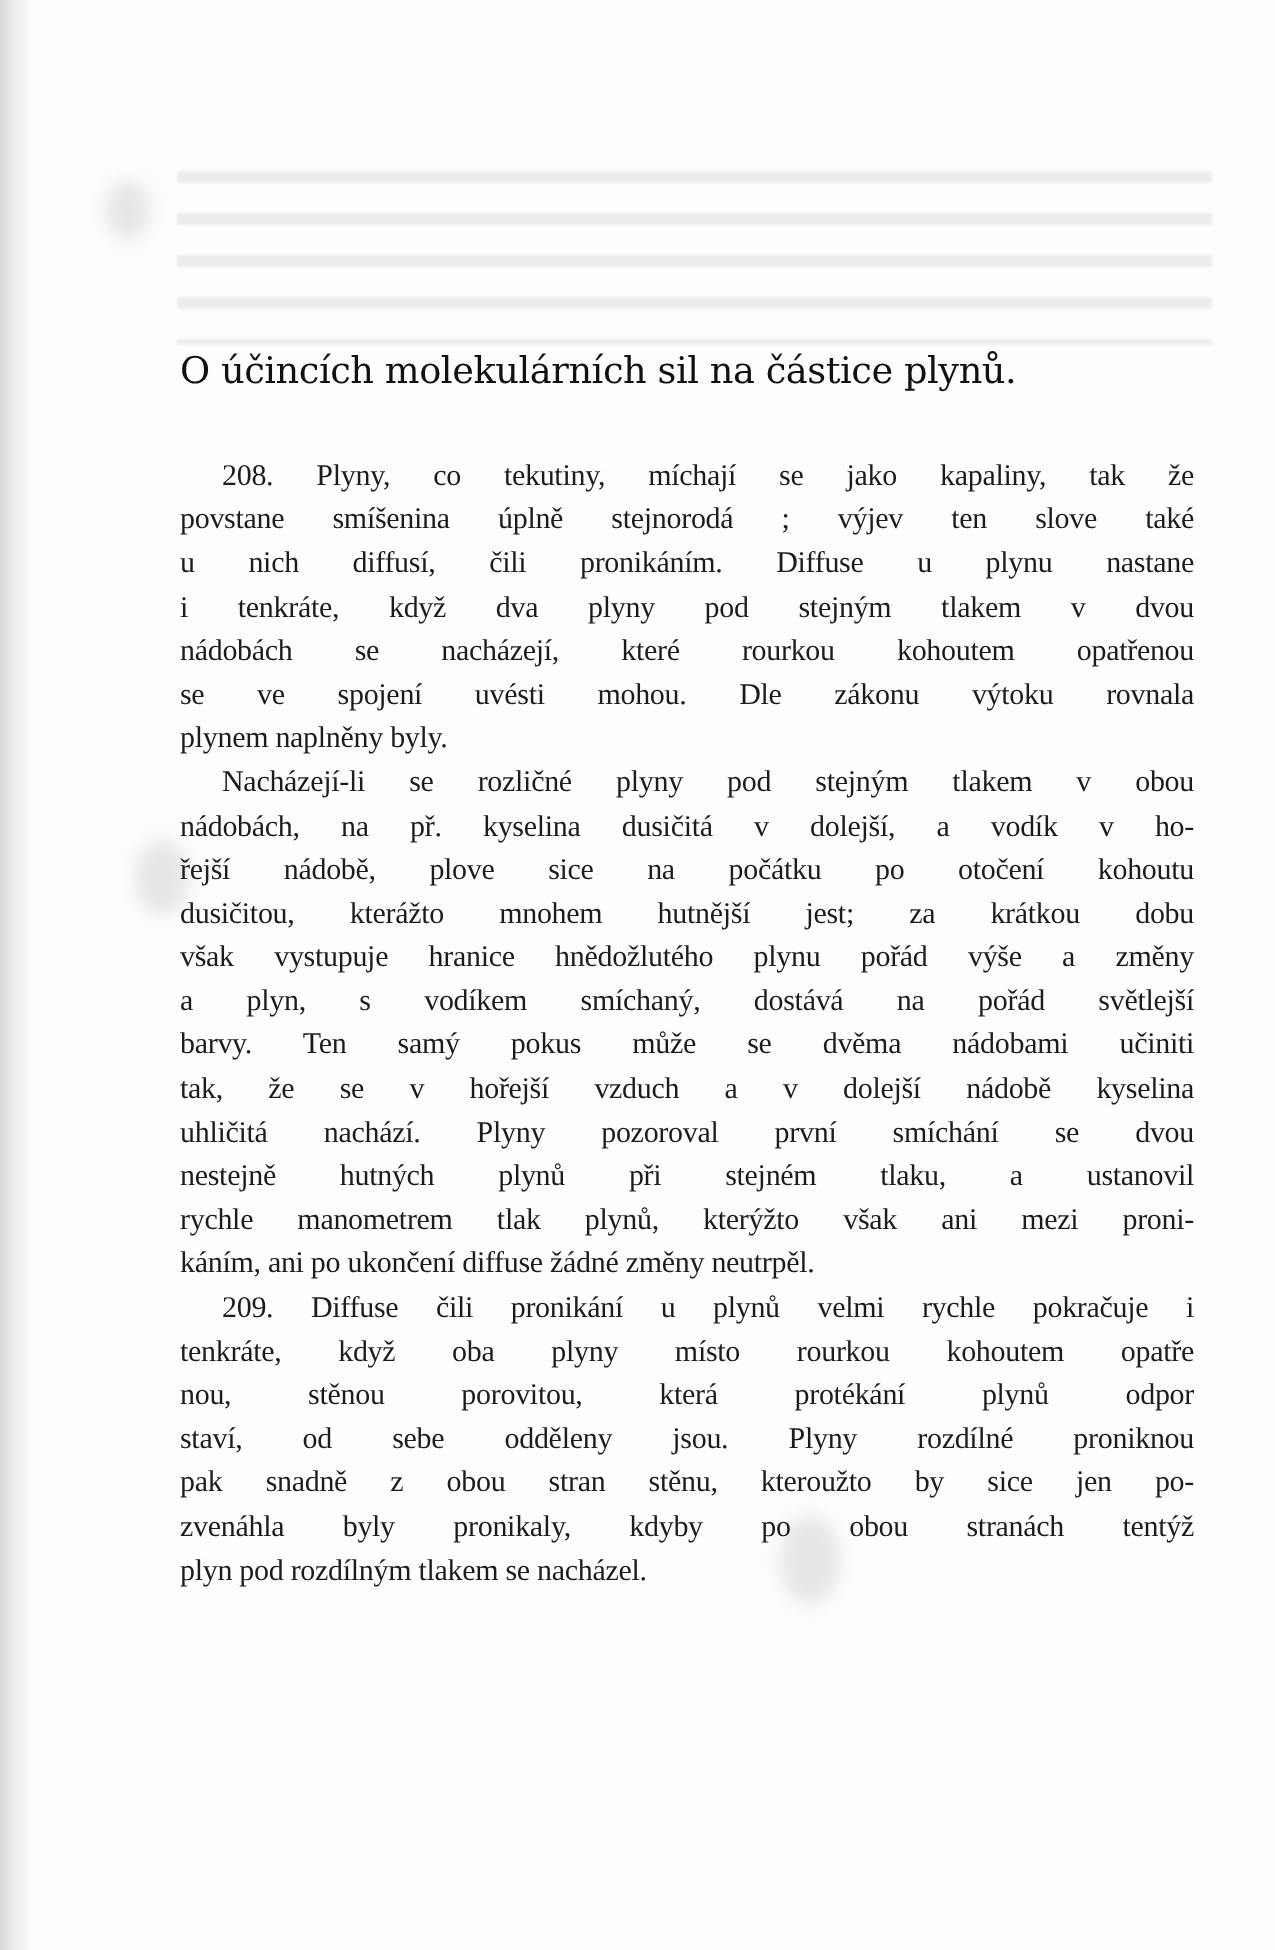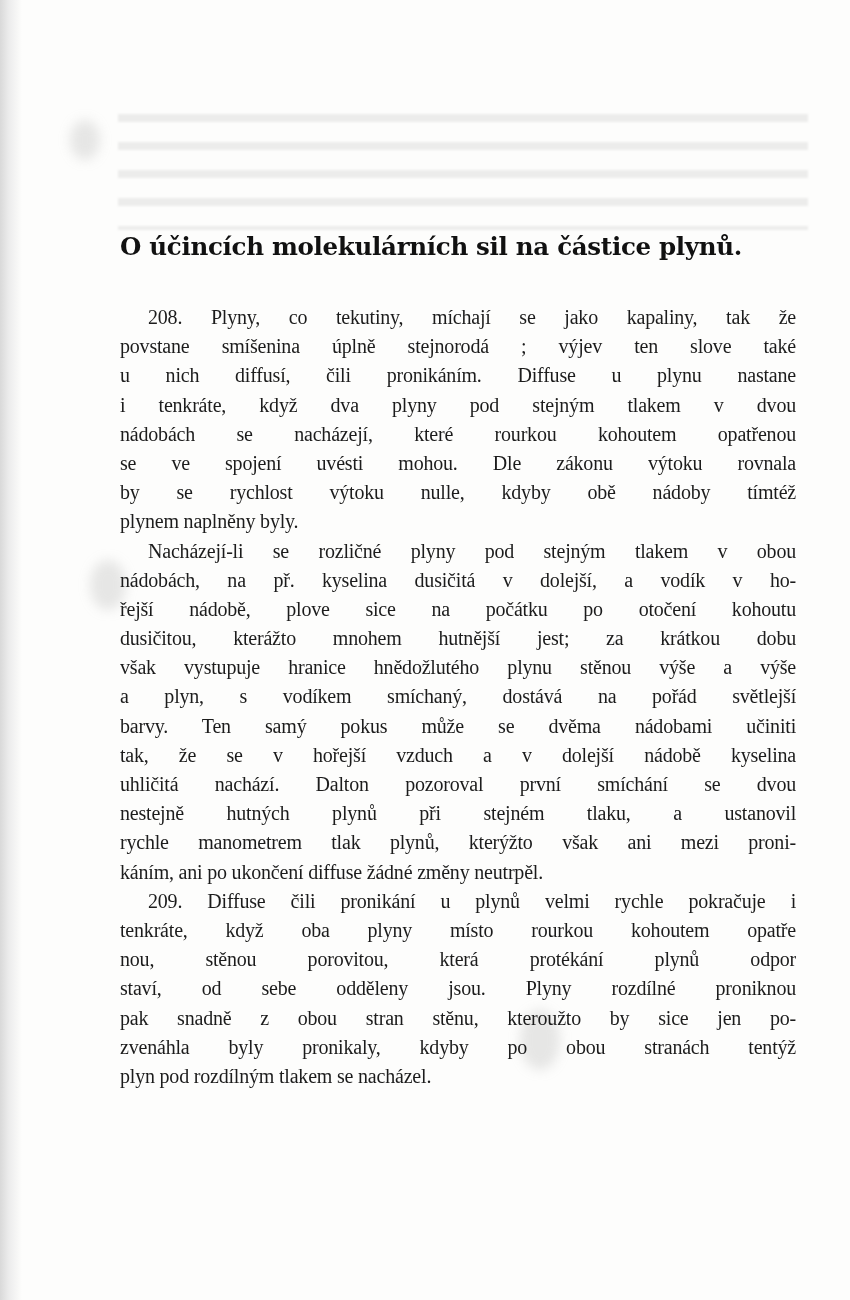--- a/index.html
+++ b/index.html
@@ -43,21 +43,21 @@
       background: rgba(150,150,150,0.22);
       filter: blur(6px);
     }
     .heading {
       position: absolute;
       left: 120px;
       top: 232px;
       width: 690px;
       margin: 0;
       font-family: "DejaVu Serif", "Liberation Serif", serif;
-      font-weight: bold;
+      font-weight: normal;
       font-size: 24.5px;
       letter-spacing: -0.3px;
       white-space: nowrap;
       color: #111;
     }
     .body-text {
       position: absolute;
       left: 120px;
       top: 303px;
       width: 676px;
@@ -93,31 +93,30 @@
 
   <h1 class="heading">O účincích molekulárních sil na částice plynů.</h1>
 
   <div class="body-text">
     <span class="line indent">208. Plyny, co tekutiny, míchají se jako kapaliny, tak že</span>
     <span class="line">povstane smíšenina úplně stejnorodá ; výjev ten slove také</span>
     <span class="line">u nich diffusí, čili pronikáním. Diffuse u plynu nastane</span>
     <span class="line">i tenkráte, když dva plyny pod stejným tlakem v dvou</span>
     <span class="line">nádobách se nacházejí, které rourkou kohoutem opatřenou</span>
     <span class="line">se ve spojení uvésti mohou. Dle zákonu výtoku rovnala</span>
-    <span class="line">by se rychlost výtoku nulle, kdyby obě nádoby tímtéž</span>
     <span class="line last">plynem naplněny byly.</span>
     <span class="line indent">Nacházejí-li se rozličné plyny pod stejným tlakem v obou</span>
     <span class="line">nádobách, na př. kyselina dusičitá v dolejší, a vodík v ho-</span>
     <span class="line">řejší nádobě, plove sice na počátku po otočení kohoutu</span>
     <span class="line">dusičitou, kterážto mnohem hutnější jest; za krátkou dobu</span>
-    <span class="line">však vystupuje hranice hnědožlutého plynu stěnou výše a výše</span>
+    <span class="line">však vystupuje hranice hnědožlutého plynu pořád výše a změny</span>
     <span class="line">a plyn, s vodíkem smíchaný, dostává na pořád světlejší</span>
     <span class="line">barvy. Ten samý pokus může se dvěma nádobami učiniti</span>
     <span class="line">tak, že se v hořejší vzduch a v dolejší nádobě kyselina</span>
-    <span class="line">uhličitá nachází. Dalton pozoroval první smíchání se dvou</span>
+    <span class="line">uhličitá nachází. Plyny pozoroval první smíchání se dvou</span>
     <span class="line">nestejně hutných plynů při stejném tlaku, a ustanovil</span>
     <span class="line">rychle manometrem tlak plynů, kterýžto však ani mezi proni-</span>
     <span class="line last">káním, ani po ukončení diffuse žádné změny neutrpěl.</span>
     <span class="line indent">209. Diffuse čili pronikání u plynů velmi rychle pokračuje i</span>
     <span class="line">tenkráte, když oba plyny místo rourkou kohoutem opatře</span>
     <span class="line">nou, stěnou porovitou, která protékání plynů odpor</span>
     <span class="line">staví, od sebe odděleny jsou. Plyny rozdílné proniknou</span>
     <span class="line">pak snadně z obou stran stěnu, kteroužto by sice jen po-</span>
     <span class="line">zvenáhla byly pronikaly, kdyby po obou stranách tentýž</span>
     <span class="line last">plyn pod rozdílným tlakem se nacházel.</span>

